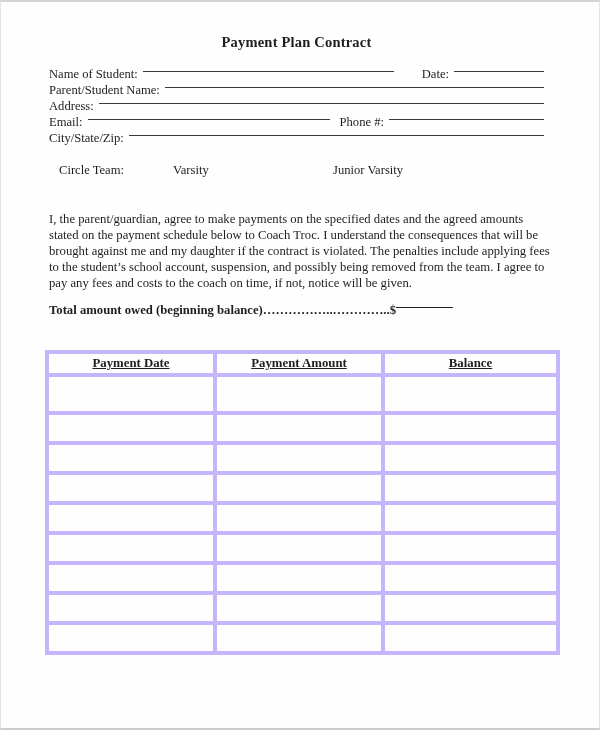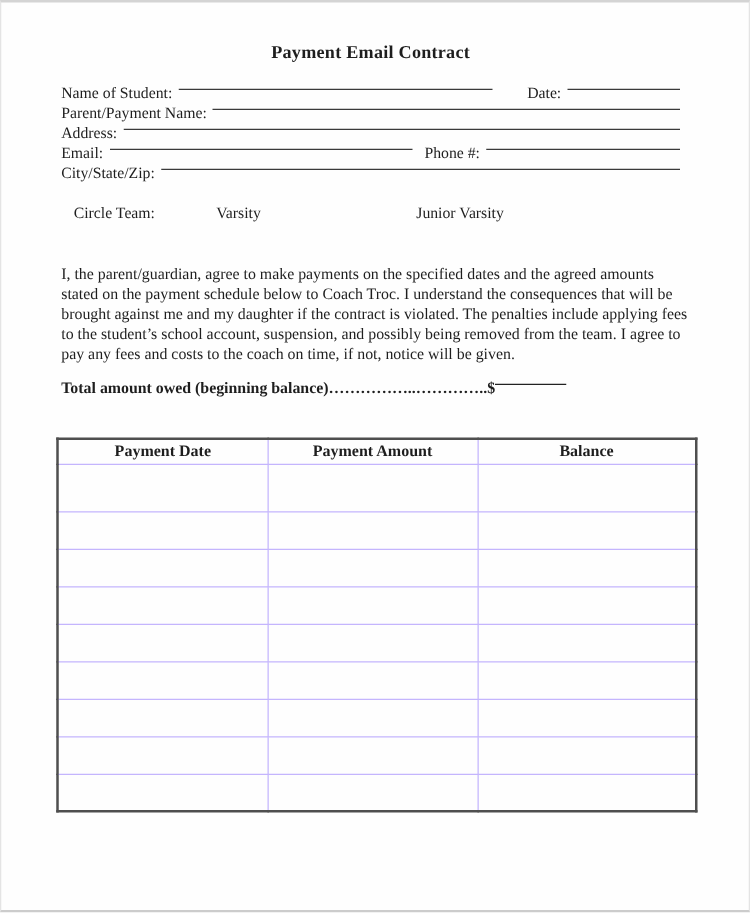--- a/index.html
+++ b/index.html
@@ -72,22 +72,23 @@
     margin-bottom: 2px;
   }
   table.pay-table {
     margin: 30px 0 0 -4px;
     width: 511px;
     border-collapse: collapse;
     table-layout: fixed;
     border: 2px solid #4f4f4f;
   }
   .pay-table th, .pay-table td {
-    border: 1px solid #c4b5fd;
+    border: 4px solid #c4b5fd;
     padding: 0;
+    text-decoration: underline;
   }
   .pay-table th {
     height: 19px;
     font-size: 12.8px;
     font-weight: bold;
     text-align: center;
     vertical-align: middle;
   }
   .pay-table tbody tr { height: 30px; }
   .pay-table tbody tr.tall { height: 38px; }
@@ -96,31 +97,31 @@
     width: 492px;
     font-size: 12.7px;
     line-height: 15.9px;
   }
 </style>
 </head>
 <body>
 
 <div class="page">
 
-  <h1 class="title">Payment Email Contract</h1>
+  <h1 class="title">Payment Plan Contract</h1>
 
   <div class="row">
     <span>Name of Student:</span>
     <span class="fill grow"></span>
     <span class="lbl-gap">Date:</span>
     <span class="fill w-date"></span>
   </div>
 
   <div class="row">
-    <span>Parent/Payment Name:</span>
+    <span>Parent/Student Name:</span>
     <span class="fill grow"></span>
   </div>
 
   <div class="row">
     <span>Address:</span>
     <span class="fill grow"></span>
   </div>
 
   <div class="row">
     <span>Email:</span>

